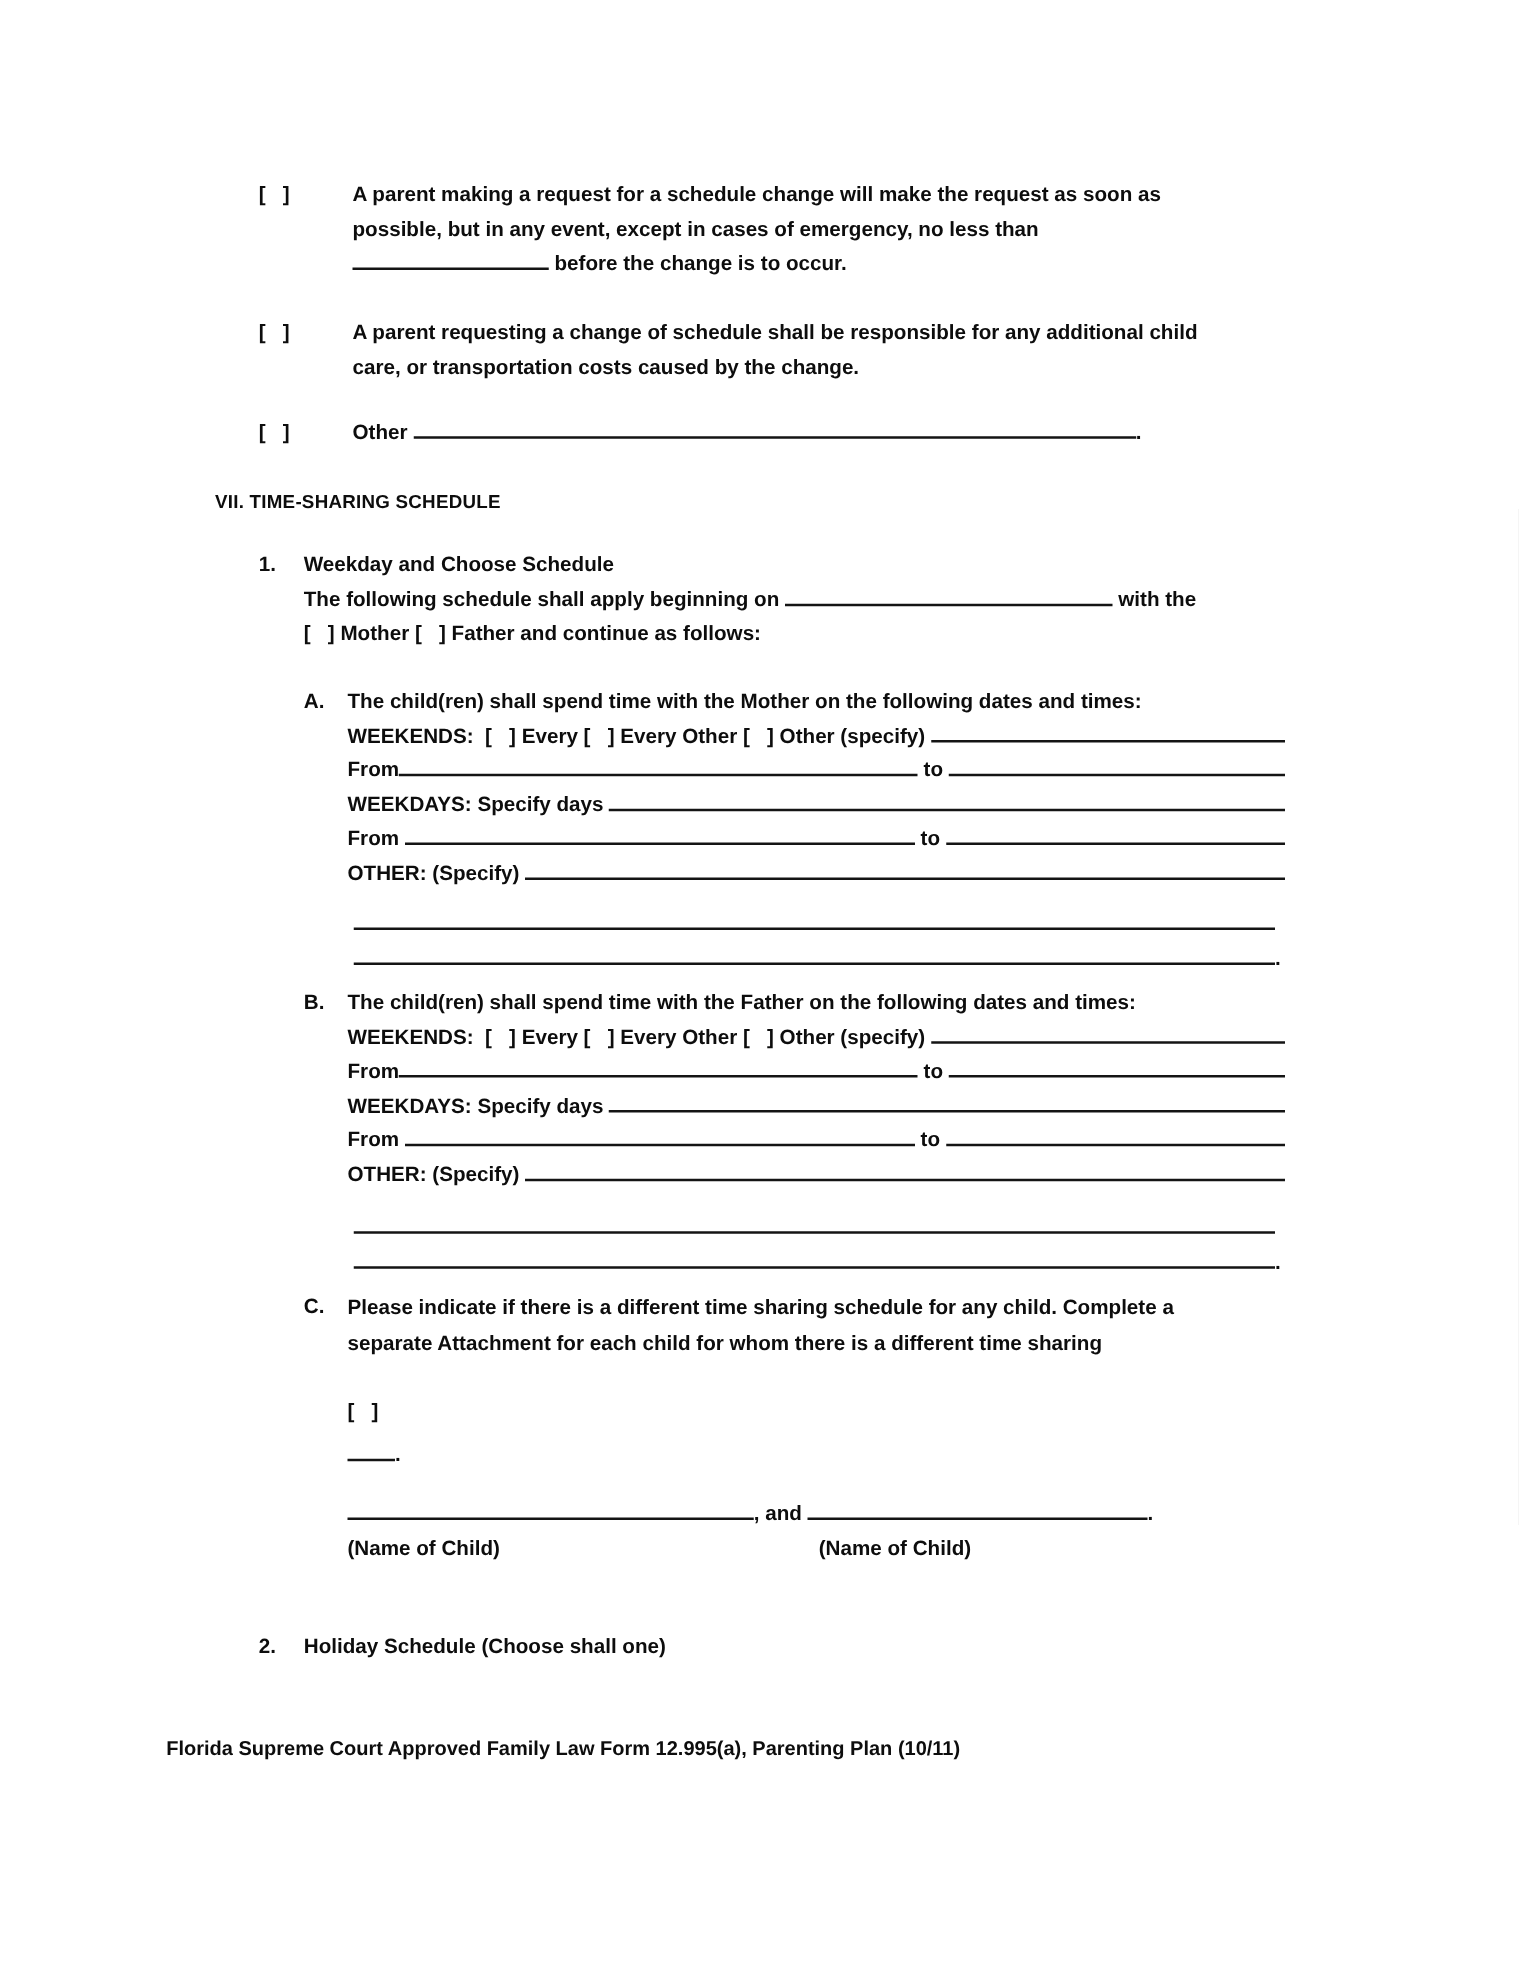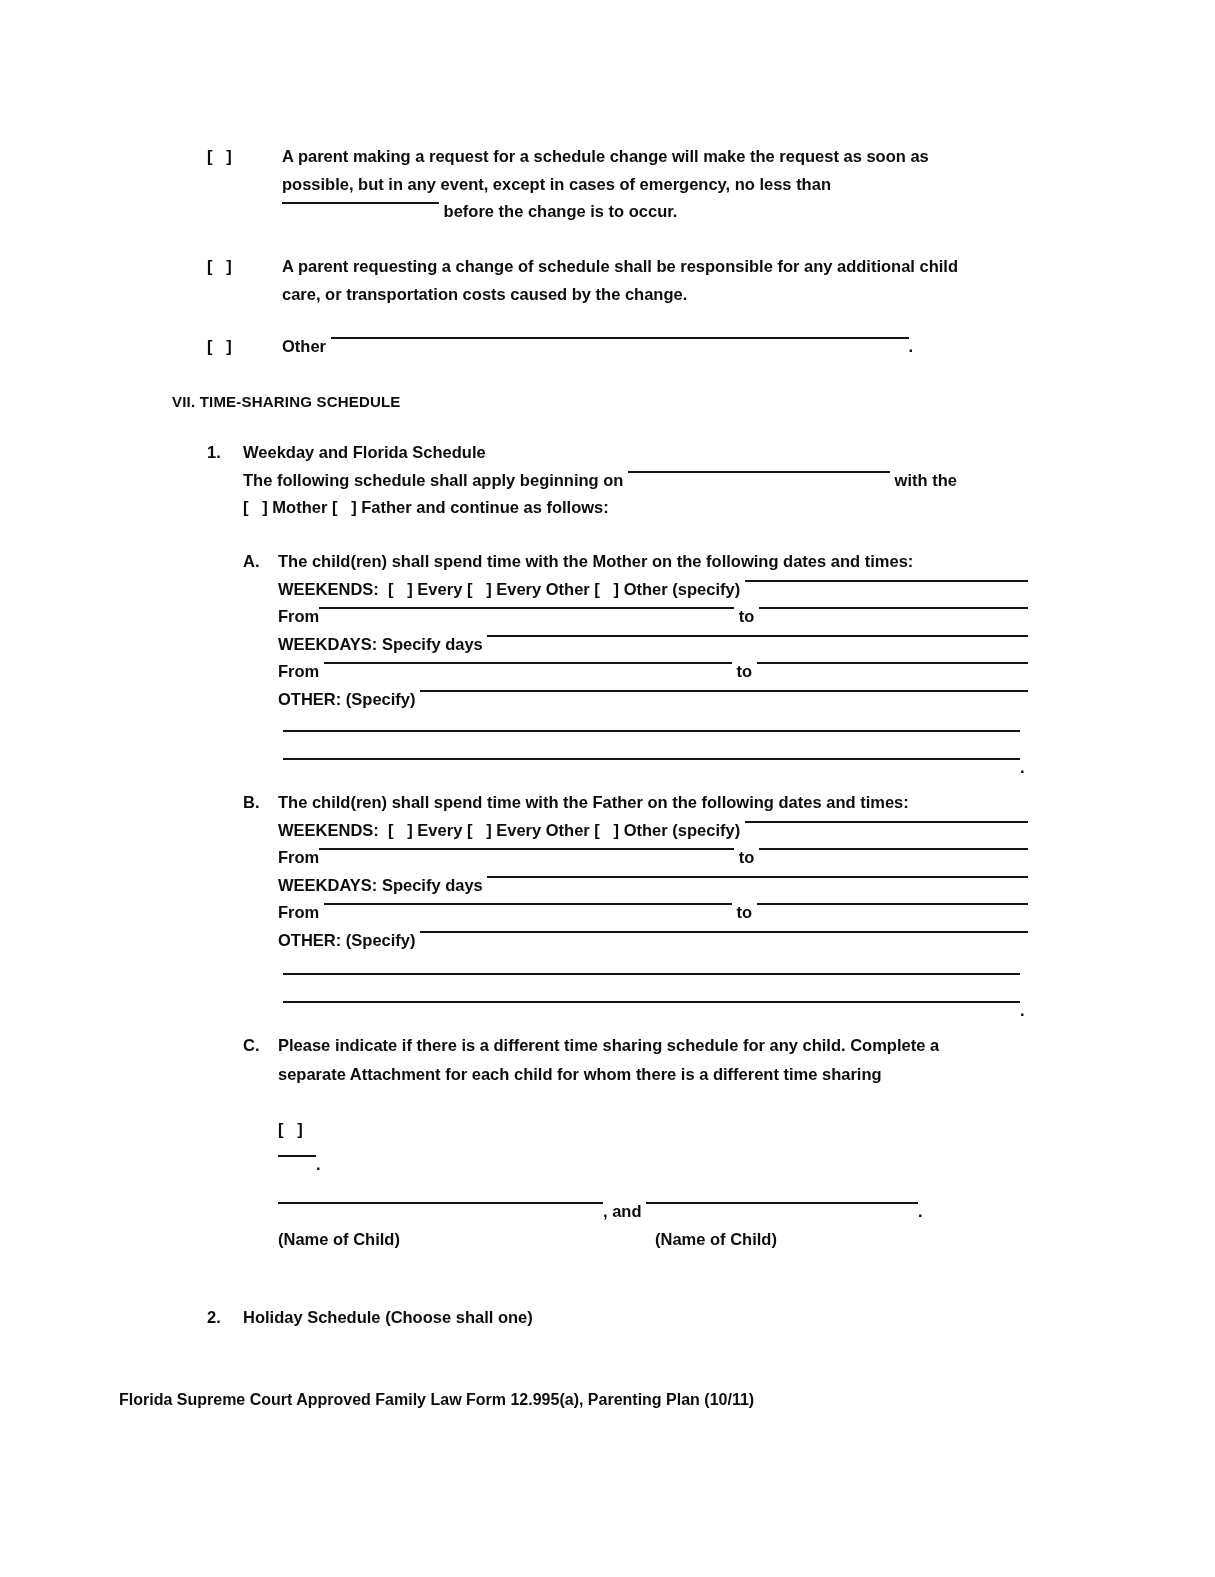--- a/index.html
+++ b/index.html
@@ -15,21 +15,21 @@
     overflow:hidden;
     margin:0 auto;
   }
   .abs{position:absolute;}
   .row{display:flex;align-items:flex-start;}
   .cbcell{width:75px;flex:none;}
   .numcell{width:36px;flex:none;}
   .lettercell{width:35px;flex:none;}
   .content{width:750px;flex:none;}
   .content-wide{width:790px;flex:none;}
-  .line{display:flex;align-items:flex-start;height:27.5px;white-space:pre;}
+  .line{display:flex;align-items:center;height:27.5px;white-space:pre;}
   .t{white-space:pre;}
   .bl{
     display:inline-block;
     height:4px;
     border-bottom:2px solid #141414;
     margin-bottom:-3px;
     flex:none;
   }
   .fill{flex:1 1 auto;display:inline-block;height:4px;border-bottom:2px solid #141414;margin-bottom:-3px;}
   .para-line{height:29px;}
@@ -84,21 +84,21 @@
         <span class="t">.</span>
       </div>
     </div>
   </div>
 
   <div class="abs heading" style="left:172px;top:388px;">VII. TIME-SHARING SCHEDULE</div>
 
   <div class="abs row" style="left:207px;top:439px;">
     <div class="numcell">1.</div>
     <div class="content-wide">
-      <div class="line"><span class="t">Weekday and Florida Schedule</span></div>
+      <div class="line"><span class="t">Weekday and Choose Schedule</span></div>
       <div class="line">
         <span class="t">The following schedule shall apply beginning on </span>
         <span class="bl" style="width:262px;"></span>
         <span class="t"> with the</span>
       </div>
       <div class="line">
         <span class="t">[   ]</span>
         <span class="t"> Mother </span>
         <span class="t">[   ]</span>
         <span class="t"> Father and continue as follows:</span>
@@ -230,15 +230,15 @@
   <div class="abs row" style="left:207px;top:1304px;">
     <div class="numcell">2.</div>
     <div class="content-wide">
       <div class="line">
         <span class="t">Holiday Schedule</span>
         <span class="t"> (Choose shall one)</span>
       </div>
     </div>
   </div>
 
-  <div class="abs footer" style="left:119px;top:1386px;">Florida Supreme Court Approved Family Law Form 12.995(a), Parenting Plan (10/11)</div>
+  <div class="abs footer" style="left:133px;top:1386px;">Florida Supreme Court Approved Family Law Form 12.995(a), Parenting Plan (10/11)</div>
 
 </div>
 
 </body></html>

